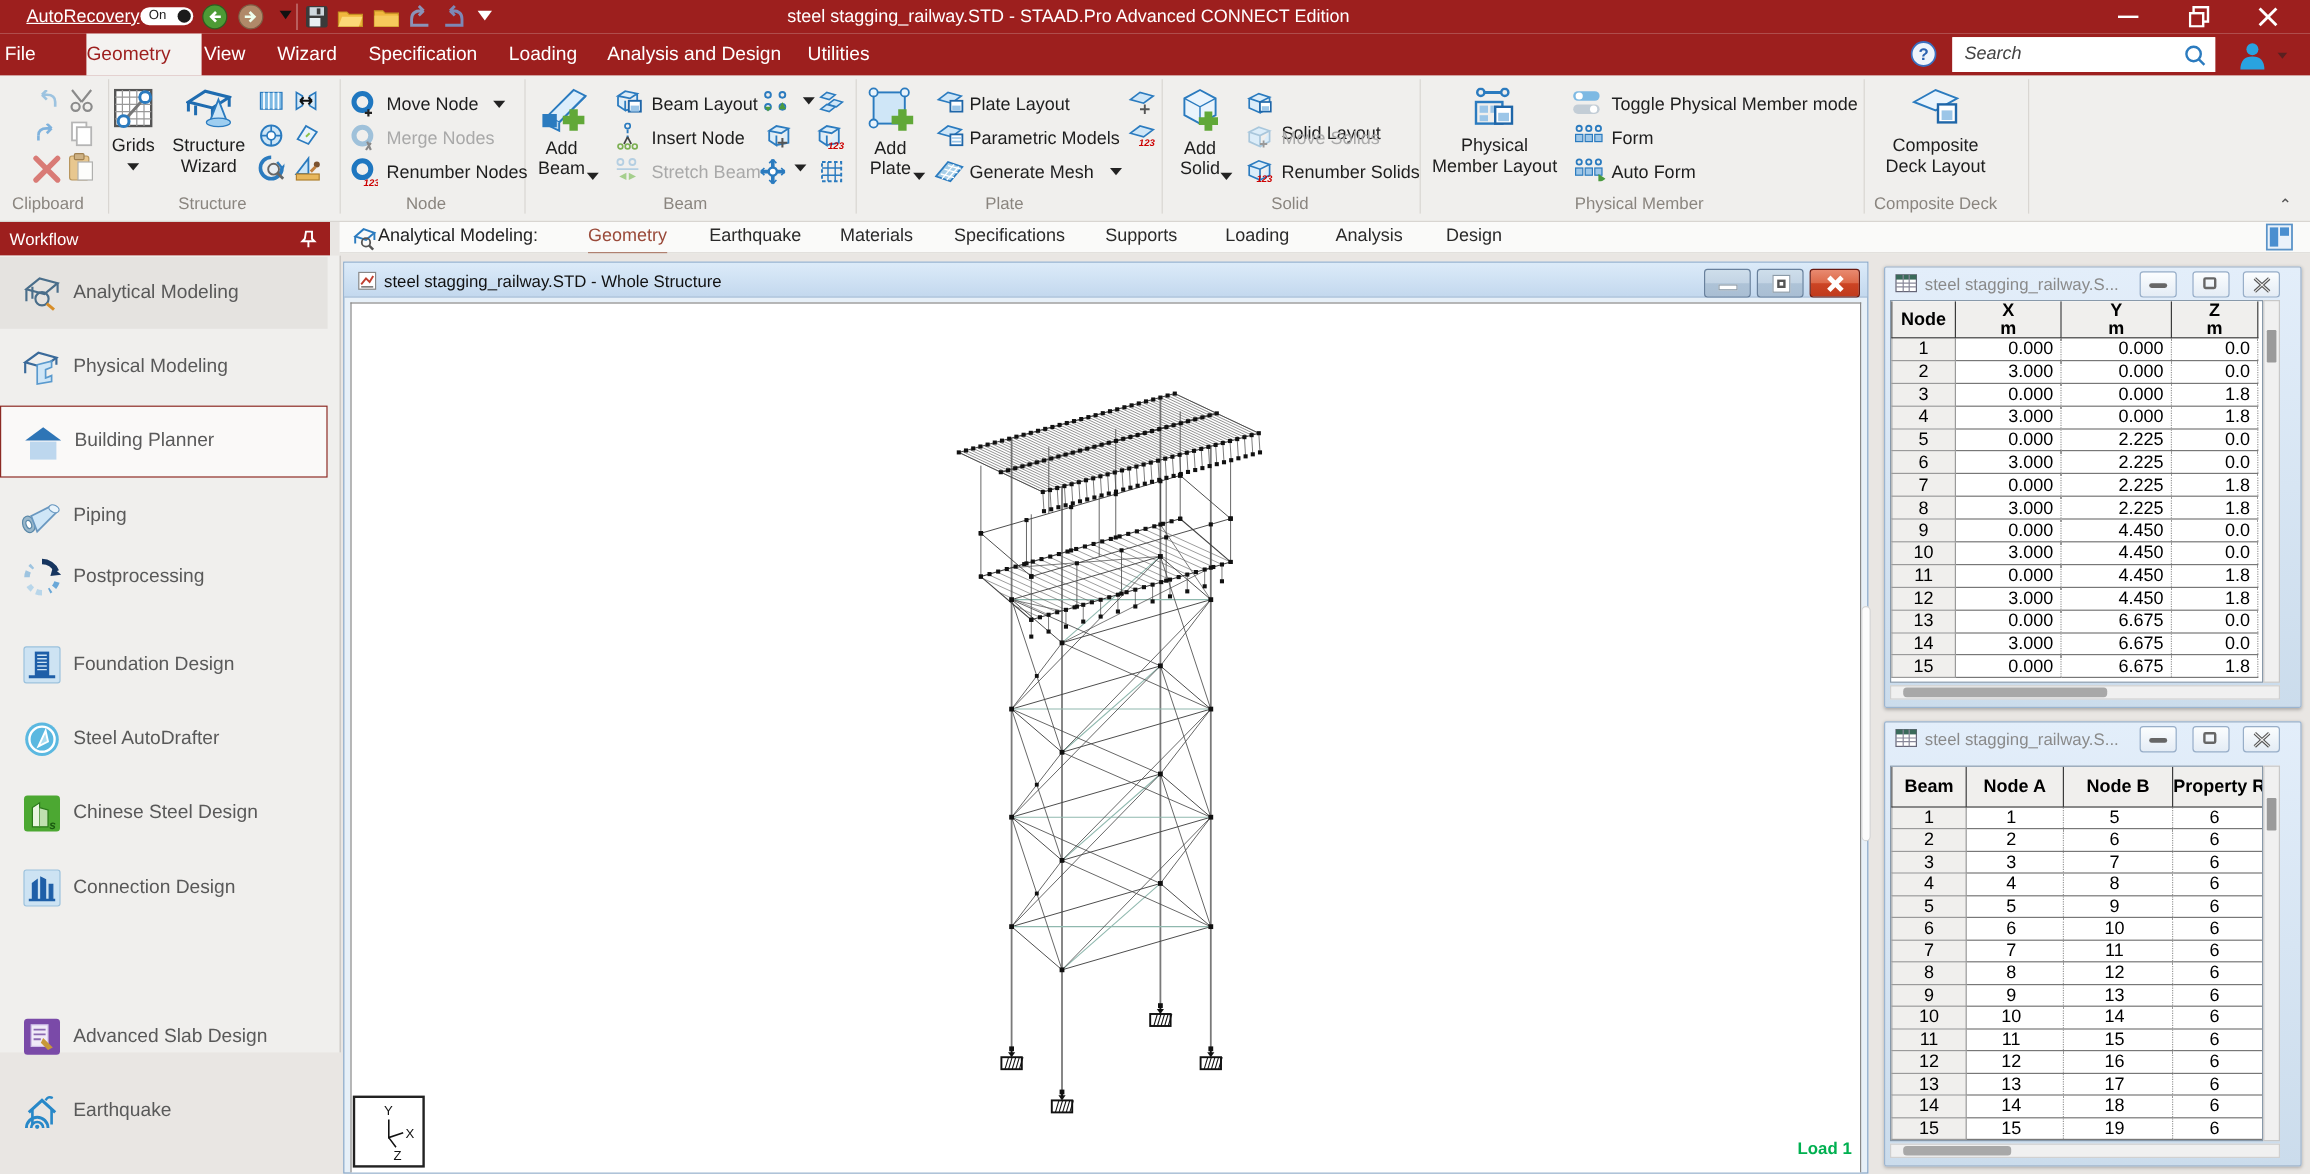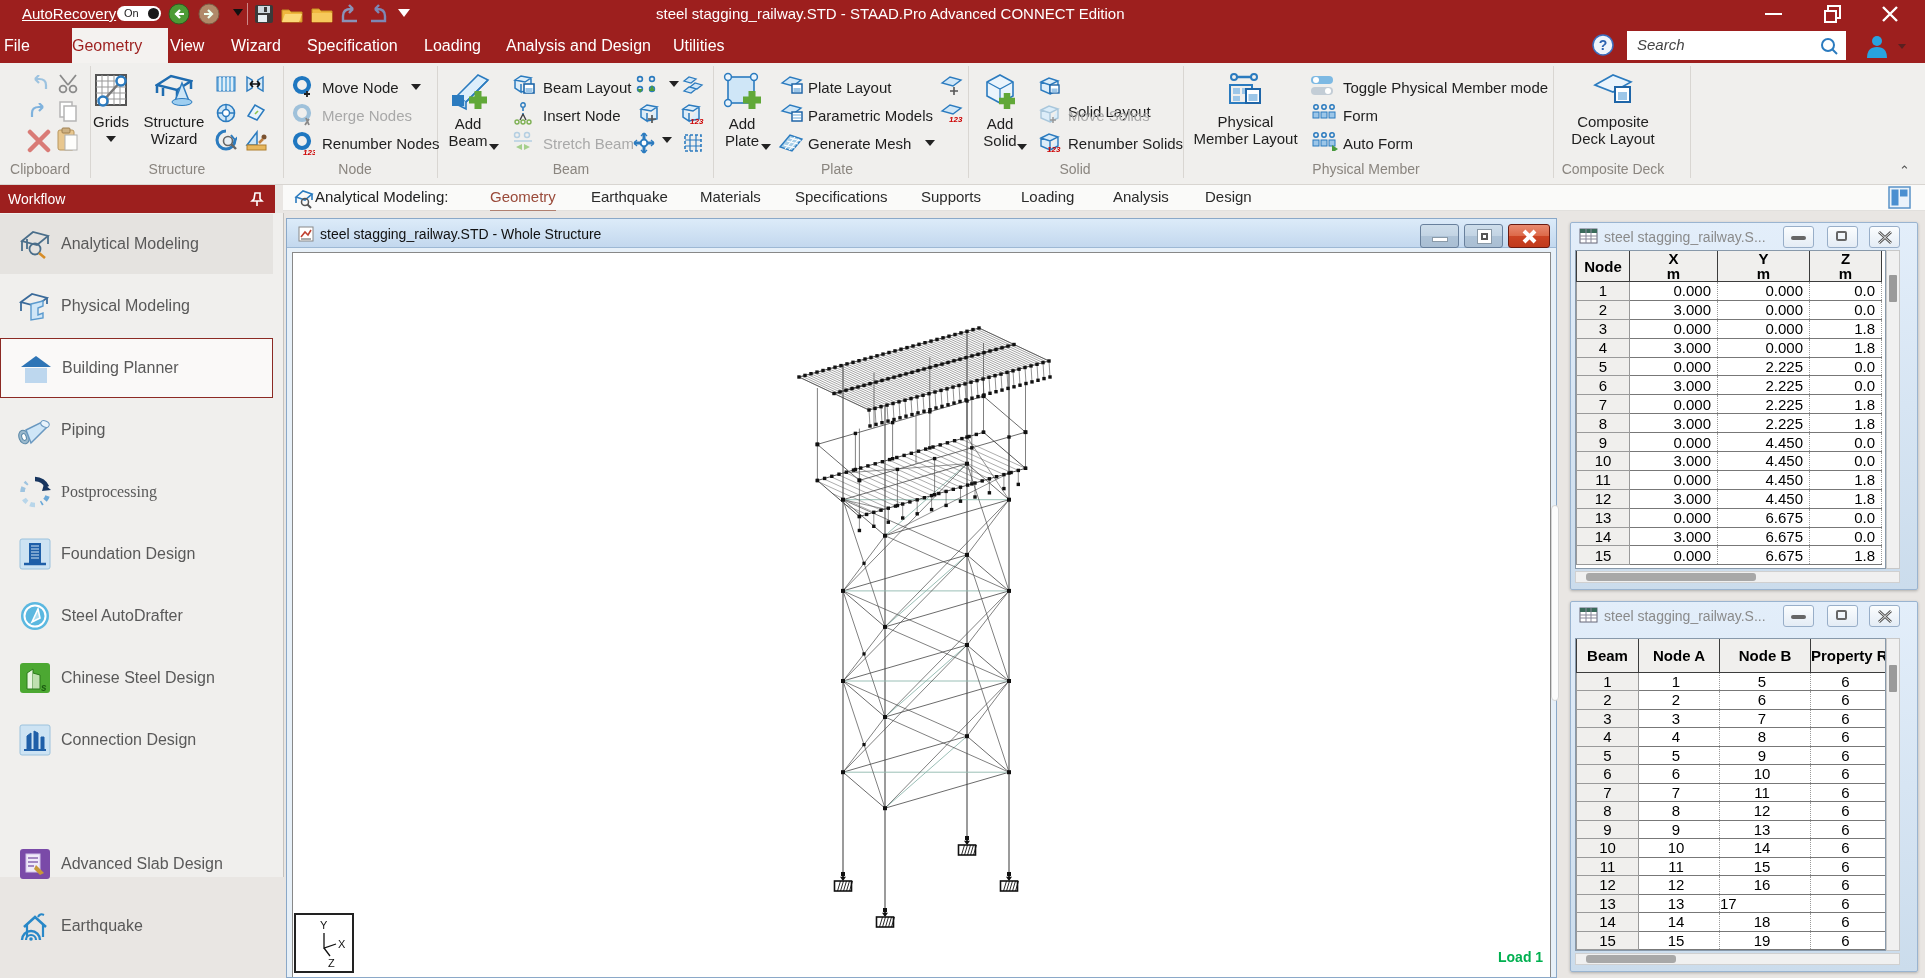--- a/index.html
+++ b/index.html
@@ -429,21 +429,21 @@
     </div>
 <div class="sbitem" style="top:187px;">
       <svg style="position:absolute;left:18px;top:13px" width="34" height="34">
         <ellipse cx="6" cy="24" rx="5" ry="7" fill="#9ab8cc" stroke="#5a88a8" transform="rotate(-20 6 24)"></ellipse>
         <ellipse cx="6" cy="24" rx="2.2" ry="3.5" fill="#fff" stroke="#5a88a8" transform="rotate(-20 6 24)"></ellipse>
         <path d="M8 17 L24 9 L30 13 L13 30 Z" fill="#cfe6f7" stroke="#6a98c0" stroke-width="1.5"></path>
         <ellipse cx="27" cy="11" rx="3" ry="4.4" fill="#e8f3fb" stroke="#6a98c0" transform="rotate(-65 27 11)"></ellipse>
       </svg>
       <span class="t">Piping</span>
     </div>
-<div class="sbitem" style="top:249px;font-family:Liberation Serif, serif;">
+<div class="sbitem" style="top:238px;">
       <svg style="position:absolute;left:18px;top:13px" width="34" height="34">
         <g fill="none" stroke-width="4.6">
           <path d="M17 4 A 13 13 0 0 1 29 12" stroke="#17355f"></path>
           <path d="M29.5 21 A 13 13 0 0 1 23 28.5" stroke="#6aa8d8" stroke-dasharray="5 3.5"></path>
           <path d="M17 30 A 13 13 0 0 1 6 24" stroke="#b8d6ea" stroke-dasharray="5 3.5"></path>
           <path d="M4.5 17 A 13 13 0 0 1 9 7.5" stroke="#9ec4e0" stroke-dasharray="5 3.5"></path>
         </g>
         <path d="M26 9 L33 15 L24 16 Z" fill="#17355f"></path>
       </svg>
       <span class="t">Postprocessing</span>
@@ -1254,21 +1254,21 @@
 </tr>
 <tr style="height:18.5px;">
 <td style="background:#f0efed;border:1px solid #9a9a9a;text-align:center;">12</td>
 <td style="border-bottom:1px solid #777;border-right:1px dotted #999;text-align:center;padding-right:6px;">12</td>
 <td style="border-bottom:1px solid #777;border-right:1px dotted #999;text-align:center;padding-right:6px;">16</td>
 <td style="border-bottom:1px solid #777;border-right:1px dotted #999;text-align:center;padding-right:6px;">6</td>
 </tr>
 <tr style="height:18.5px;">
 <td style="background:#f0efed;border:1px solid #9a9a9a;text-align:center;">13</td>
 <td style="border-bottom:1px solid #777;border-right:1px dotted #999;text-align:center;padding-right:6px;">13</td>
-<td style="border-bottom:1px solid #777;border-right:1px dotted #999;padding-right:6px;">17</td>
+<td style="border-bottom:1px solid #777;border-right:1px dotted #999;text-align:center;padding-right:6px;">17</td>
 <td style="border-bottom:1px solid #777;border-right:1px dotted #999;text-align:center;padding-right:6px;">6</td>
 </tr>
 <tr style="height:18.5px;">
 <td style="background:#f0efed;border:1px solid #9a9a9a;text-align:center;">14</td>
 <td style="border-bottom:1px solid #777;border-right:1px dotted #999;text-align:center;padding-right:6px;">14</td>
 <td style="border-bottom:1px solid #777;border-right:1px dotted #999;text-align:center;padding-right:6px;">18</td>
 <td style="border-bottom:1px solid #777;border-right:1px dotted #999;text-align:center;padding-right:6px;">6</td>
 </tr>
 <tr style="height:18.5px;">
 <td style="background:#f0efed;border:1px solid #9a9a9a;text-align:center;">15</td>

